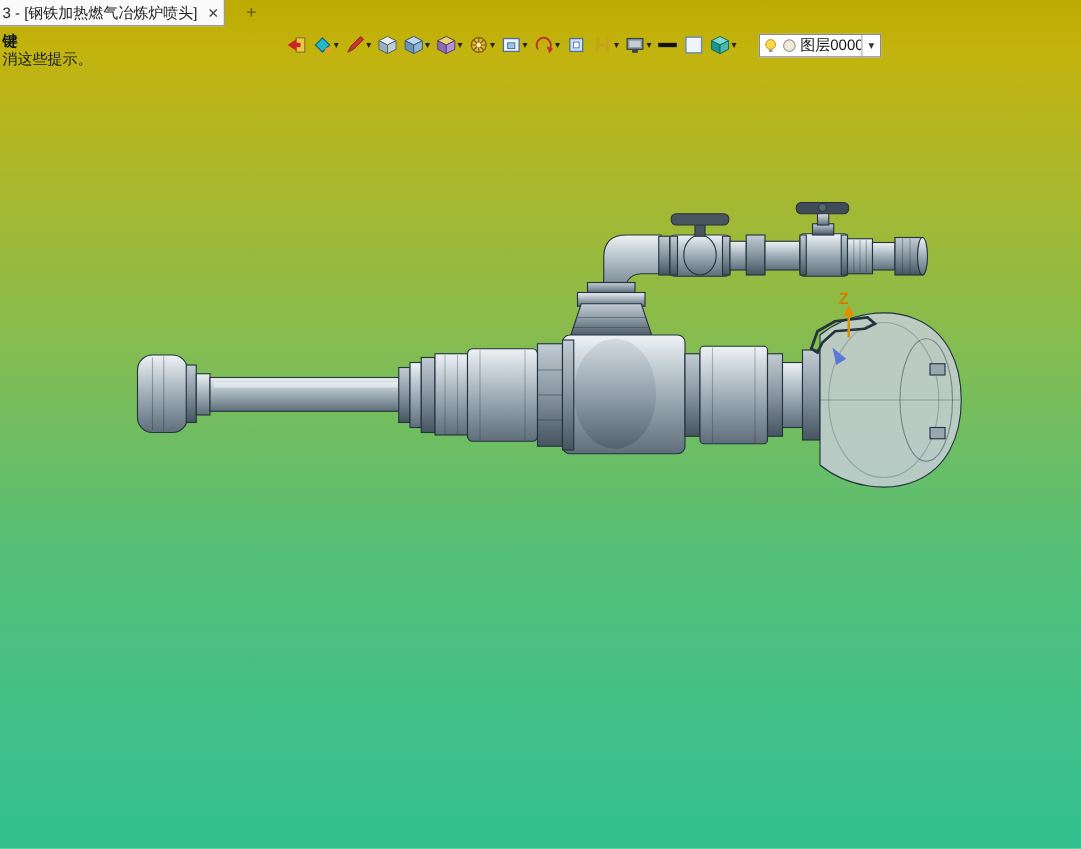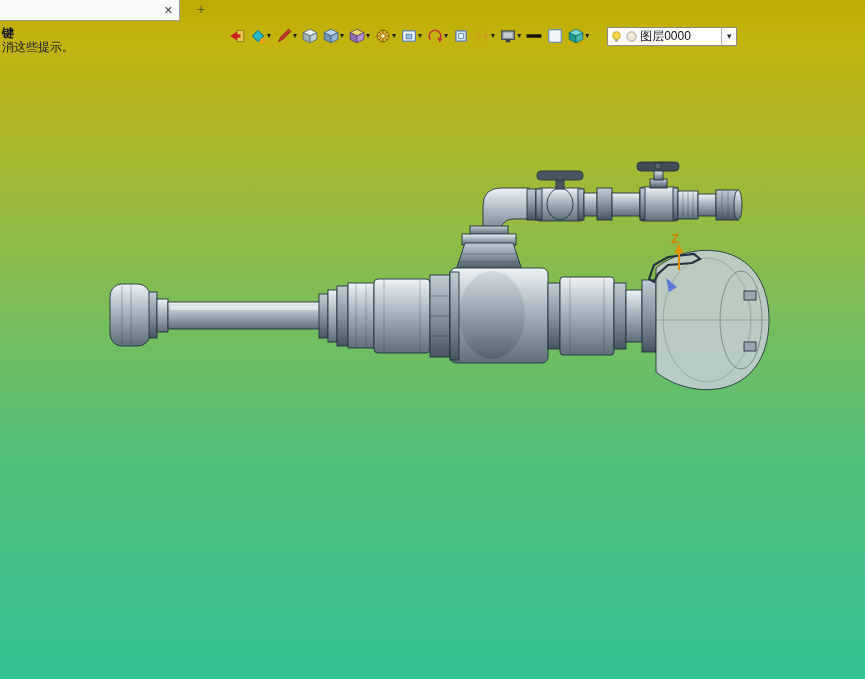--- a/index.html
+++ b/index.html
@@ -24,21 +24,21 @@
   }
   
   .hints{position:absolute;left:2px;top:26px;font-size:12px;line-height:14px;color:#101828;}
   .hints .h1{font-weight:bold;}
   
   .toolbar{position:absolute;left:228px;top:25px;height:22px;display:flex;align-items:center;gap:3px;}
   .tool{display:flex;align-items:center;padding:1px;cursor:pointer;}
   .tool svg{width:16px;height:16px;display:block;}
   .dd{font-size:8px;color:#222;margin-left:1px;line-height:8px;}
   .layer-combo{
-    margin-left:14px;height:19px;width:130px;background:#ffffff;border:1px solid #8a8a8a;
+    margin-left:14px;height:19px;width:98px;background:#ffffff;border:1px solid #8a8a8a;
     display:flex;align-items:center;font-size:12px;color:#111;padding-left:2px;box-sizing:border-box;cursor:pointer;
   }
   .layer-combo svg{width:13px;height:13px;margin-right:2px;flex:none;}
   .layer-combo .lbl{flex:1;white-space:nowrap;overflow:hidden;}
   .layer-combo .dd-box{
     width:14px;height:100%;border-left:1px solid #b5b5b5;display:flex;align-items:center;justify-content:center;
     font-size:9px;color:#333;flex:none;
   }
 </style>
 </head>
@@ -159,20 +159,21 @@
         <text x="671" y="243" font-size="13" font-weight="bold" fill="#cf7f00">Z</text>
         <line x1="679" y1="270" x2="679" y2="250" stroke="#e09000" stroke-width="2"></line>
         <polygon points="679,244 674.5,253 683.5,253" fill="#e09000"></polygon>
         <polygon points="666,278 677,287 669,292" fill="#5b79d6"></polygon>
       </g>
     </g>
   </svg>
 </div>
 
 <div class="tab">
+  <span>3 - [钢铁加热燃气冶炼炉喷头]</span>
   <span class="close">✕</span>
 </div>
 <div class="newtab">+</div>
 
 <div class="hints">
   <div class="h1">键</div>
   <div>消这些提示。</div>
 </div>
 
 <div class="toolbar">

